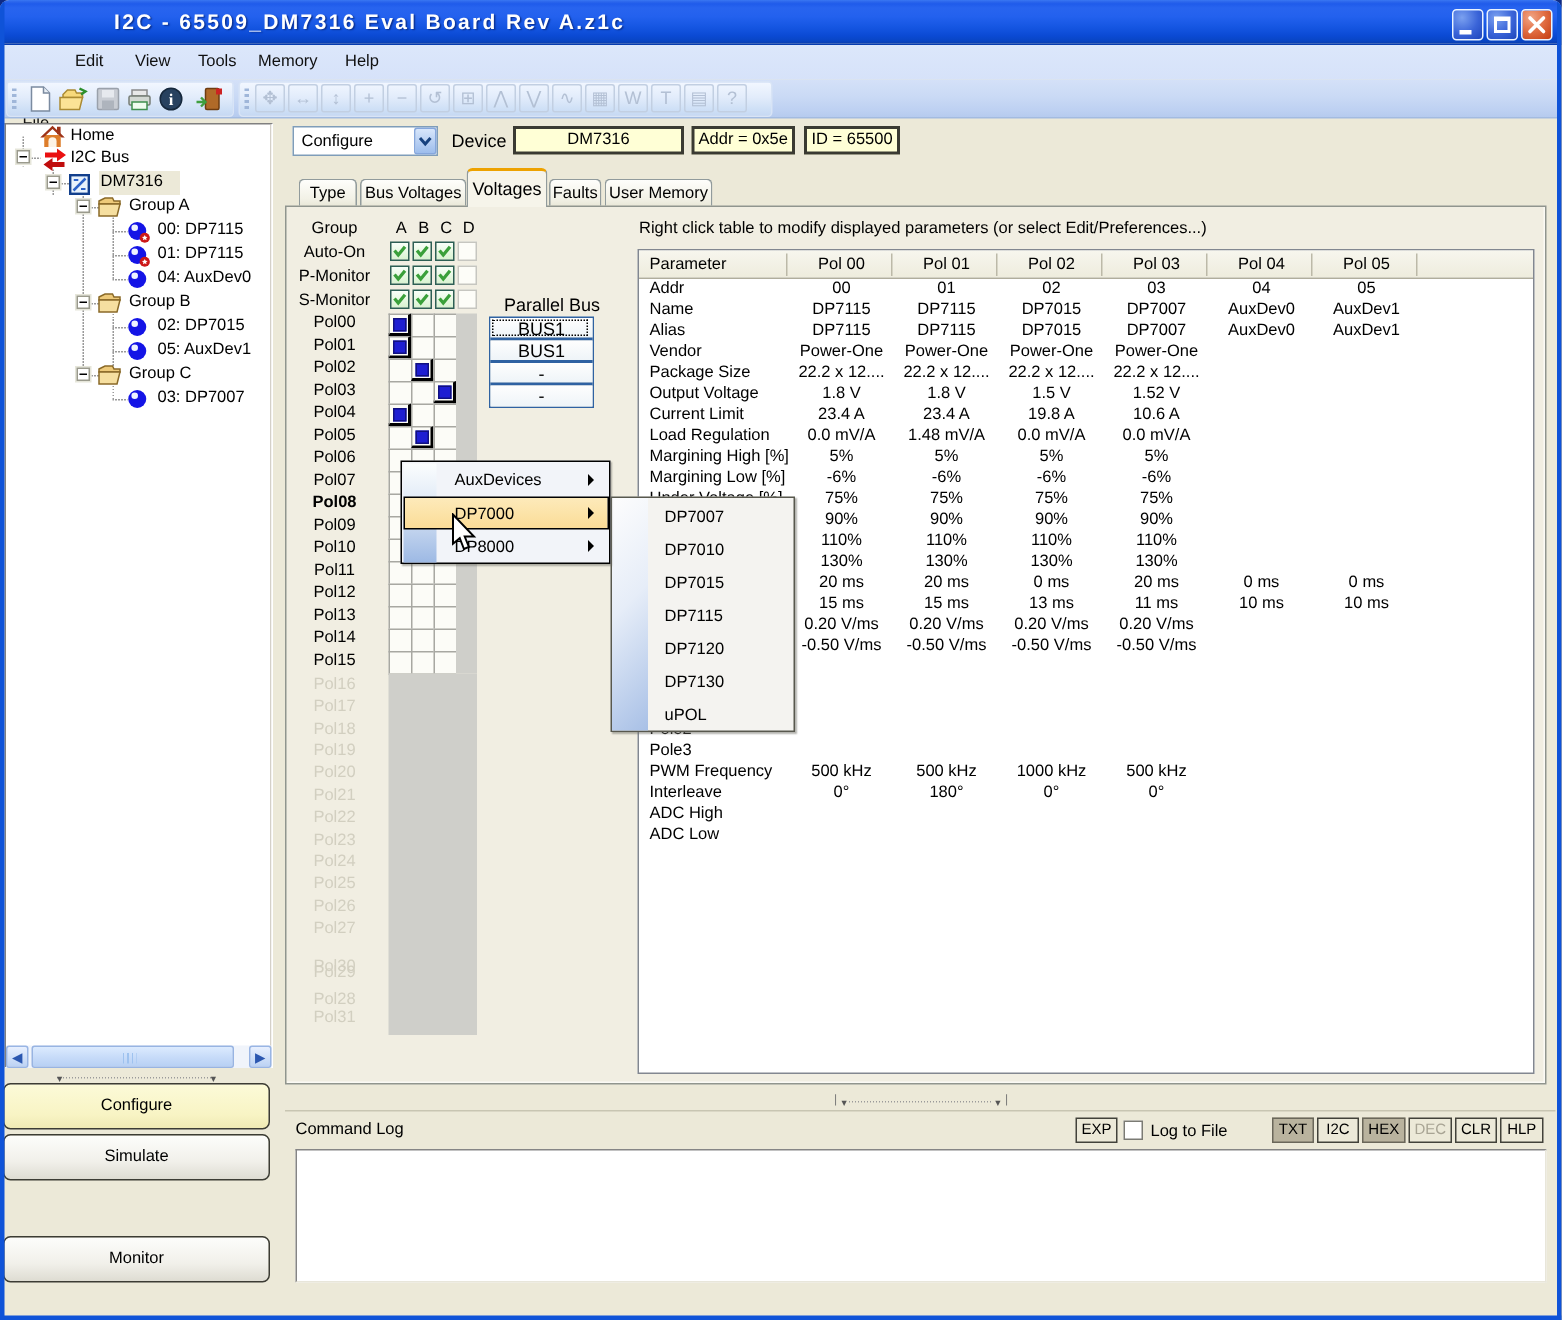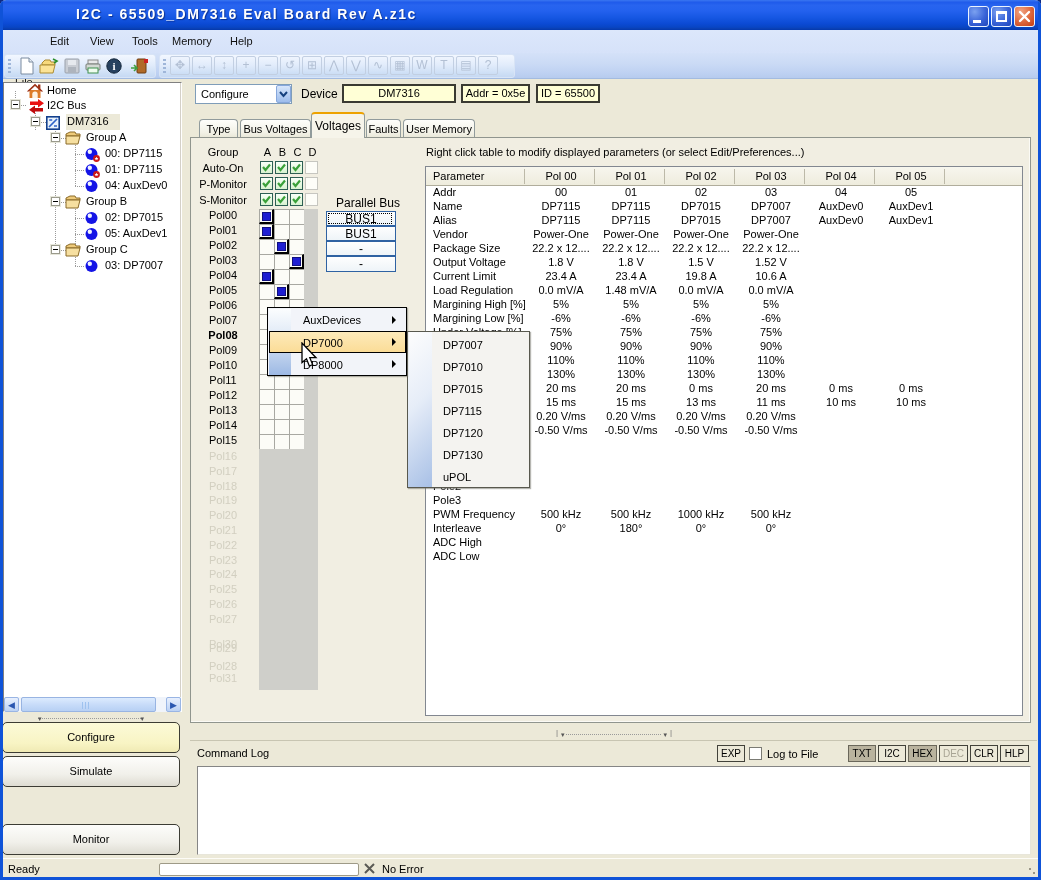--- a/index.html
+++ b/index.html
@@ -725,23 +725,14 @@
   <div class="abs cbtn" style="left:717px; width:28px;">EXP</div>
   <div class="abs" style="left:749px; top:747px; width:13px; height:13px; background:#fff; border:1px solid #7b7b74;"></div>
   <div class="abs" style="left:767px; top:748px; font-size:11px;">Log to File</div>
   <div class="abs cbtn pressed" style="left:848px; width:28px;">TXT</div>
   <div class="abs cbtn" style="left:878px; width:28px;">I2C</div>
   <div class="abs cbtn pressed" style="left:908px; width:29px;">HEX</div>
   <div class="abs cbtn disabled" style="left:939px; width:29px;">DEC</div>
   <div class="abs cbtn" style="left:970px; width:28px;">CLR</div>
   <div class="abs cbtn" style="left:1000px; width:29px;">HLP</div>
   <div class="abs" id="logbox"></div>
-  <div class="abs" id="status">
-    <div class="abs" style="left:8px; top:4px; font-size:11px;">Ready</div>
-    <div class="abs" id="statfield"></div>
-    <svg class="abs" style="left:362px; top:2px;" width="15" height="15">
-        <path d="M3 3 L12 12 M12 3 L3 12" stroke="#5a5a55" stroke-width="2"></path>
-      </svg>
-    <div class="abs" style="left:382px; top:4px; font-size:11px;">No Error</div>
-    <div class="abs" style="left:1028px; top:8px; width:8px; height:8px; background:radial-gradient(circle at 2px 2px,#9a9687 1px,transparent 1.4px),radial-gradient(circle at 6px 6px,#9a9687 1px,transparent 1.4px); "></div>
-  </div>
   <div class="abs" id="winborder"></div>
 </div>
 
 </body></html>

